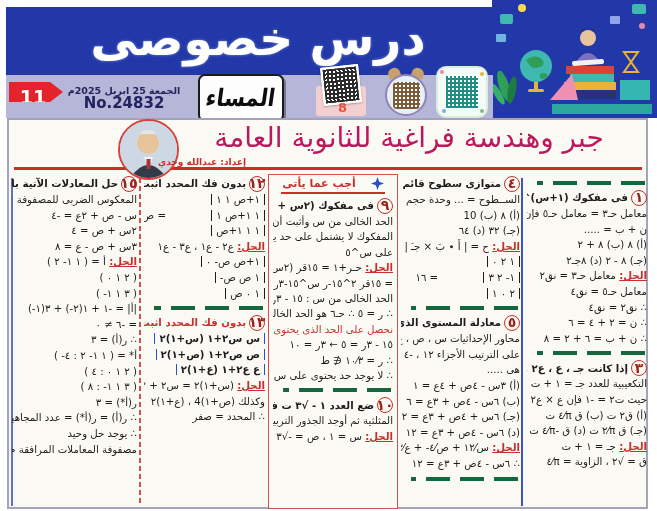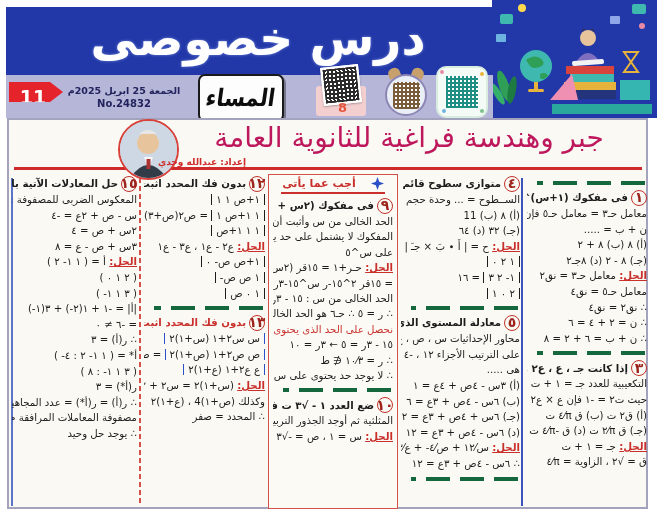--- a/index.html
+++ b/index.html
@@ -11,21 +11,21 @@
         text-align:center;font-size:47px;font-weight:bold;color:#ffffff;direction:rtl;
         text-shadow:0 0 3px rgba(180,200,255,.6);}
   .illus{position:absolute;left:492px;top:0;width:165px;height:118px;}
   
   .strip{position:absolute;left:6px;top:75px;width:487px;height:43px;background:#b6b6d9;}
   .badge{position:absolute;left:9px;top:82px;width:54px;height:20px;background:#e4232b;
         clip-path:polygon(0 0,76% 0,100% 50%,76% 100%,0 100%);color:#fff;font-weight:bold;
         font-size:19px;text-align:center;line-height:30px;direction:ltr;padding-right:6px;box-sizing:border-box;}
   .datebox{position:absolute;left:66px;top:84px;width:116px;text-align:center;color:#23235e;
         font-size:9.5px;font-weight:bold;direction:rtl;line-height:13px;}
-  .issue-no{direction:ltr;font-size:10px;}
+  .issue-no{direction:ltr;font-size:15px;}
   .logo{position:absolute;left:198px;top:74px;width:82px;height:44px;background:#fdfdfd;
         border:2px solid #1a1a1a;border-radius:7px;box-shadow:2px 2px 0 rgba(0,0,0,.35);
         display:flex;align-items:center;justify-content:center;}
   .logo span{font-size:21px;font-weight:900;color:#0d0d0d;transform:skewX(-8deg) scaleY(1.15);}
   
   .qr{background-color:#fff;background-image:
         repeating-linear-gradient(0deg,#2b2b2b 0 2px,transparent 2px 4px),
         repeating-linear-gradient(90deg,#2b2b2b 0 2px,transparent 2px 4px);}
   .sticker-env{position:absolute;left:312px;top:64px;width:58px;height:54px;}
   .env-body{position:absolute;left:4px;top:22px;width:50px;height:30px;background:#f3cfd0;border-radius:3px;}
@@ -77,22 +77,22 @@
   
   .mline{white-space:nowrap;overflow:hidden;}
   .qline{display:flex;align-items:center;gap:3px;font-weight:bold;white-space:nowrap;overflow:hidden;}
   .qnum{flex:0 0 auto;display:inline-flex;align-items:center;justify-content:center;
         width:14px;height:14px;border:1.5px solid #c03028;border-radius:50%;
         color:#9c241c;font-size:14px;font-weight:bold;}
   .sol{color:#c9302c;font-weight:bold;text-decoration:underline;}
   .r{color:#c9302c;}
   .gdiv{height:4px;margin:5px 2px 5px 10px;
         background:repeating-linear-gradient(to left,#15673d 0 24px,transparent 24px 34px);}
-  .bars{border-right:1.6px solid #1c1c1c;border-left:1.6px solid #1c1c1c;padding:0 4px;}
-  .bars.bb{border-color:#2b50c8;}
+  .bars{border-right:1.6px solid #1c1c1c;border-left:1.6px solid #1c1c1c;padding:0 4px;margin-left:42px;}
+  .bars.bb{border-color:#2b50c8;font-weight:bold;}
 </style>
 </head>
 <body>
 
 <div class="page">
 
   <div class="banner"></div>
   <div class="masthead-title">درس خصوصى</div>
 
   <div class="illus">
@@ -212,21 +212,21 @@
       <div class="mline"><span>(جـ) ق π⁄٢ ت    (د) ق -π⁄٤ ت</span></div>
       <div class="mline"><span class="sol">الحل:</span> <span>جـ = ١ + ت</span></div>
       <div class="mline"><span>ق = √٢ ، الزاوية = π⁄٤</span></div>
     </div>
   <div class="col p2">
       <div class="qline">
         <span class="qnum">٤</span>
         <span>متوازى سطوح قائم حجم متوازى</span>
       </div>
       <div class="mline"><span>الســطوح = ... وحدة حجم</span></div>
-      <div class="mline"><span>(أ) ٨          (ب) 11</span></div>
+      <div class="mline"><span>(أ) ٨          (ب) 10</span></div>
       <div class="mline"><span>(جـ) ٣٢         (د) ٦٤</span></div>
       <div class="mline"><span class="sol">الحل:</span> <span>ح = | أَ ∙ بَ × جـَ |</span></div>
       <div class="mline"><span class="bars">١    ٢    ٠</span></div>
       <div class="mline"><span class="bars">١-   ٢    ٣</span><span> = ١٦</span></div>
       <div class="mline"><span class="bars">٢    ٠    ١</span></div>
       <div class="gdiv"></div>
       <div class="qline">
         <span class="qnum">٥</span>
         <span>معادلة المستوى الذى يقطع من</span>
       </div>
@@ -306,20 +306,21 @@
       <div class="mline"><span>س - ص + ٢ع = -٤</span></div>
       <div class="mline"><span>٢س + ص = ٤</span></div>
       <div class="mline"><span>٣س + ص - ع = ٨</span></div>
       <div class="mline"><span class="sol">الحل:</span> <span>أ = ( ١   ١-   ٢ )</span></div>
       <div class="mline"><span>( ٢   ١    ٠ )</span></div>
       <div class="mline"><span>( ٣   ١   ١- )</span></div>
       <div class="mline"><span>|أ| = -١ + ١(٢-) + ٣(١-)</span></div>
       <div class="mline"><span>= -٦ ≠ ٠</span></div>
       <div class="mline"><span>∴ ر(أ) = ٣</span></div>
       <div class="mline"><span>أ* = ( ١  ١-  ٢ : ٤- )</span></div>
+      <div class="mline"><span>( ٢   ١   ٠ : ٤ )</span></div>
       <div class="mline"><span>( ٣   ١  ١- : ٨ )</span></div>
       <div class="mline"><span>ر(أ*) = ٣</span></div>
       <div class="mline"><span>∴ ر(أ) = ر(أ*) = عدد المجاهيل</span></div>
+      <div class="mline"><span>∴ يوجد حل وحيد</span></div>
       <div class="mline"><span>مصفوفة المعاملات المرافقة م</span></div>
-      <div class="mline"><span>∴ يوجد حل وحيد</span></div>
     </div>
 
 </div>
 
 </body></html>

